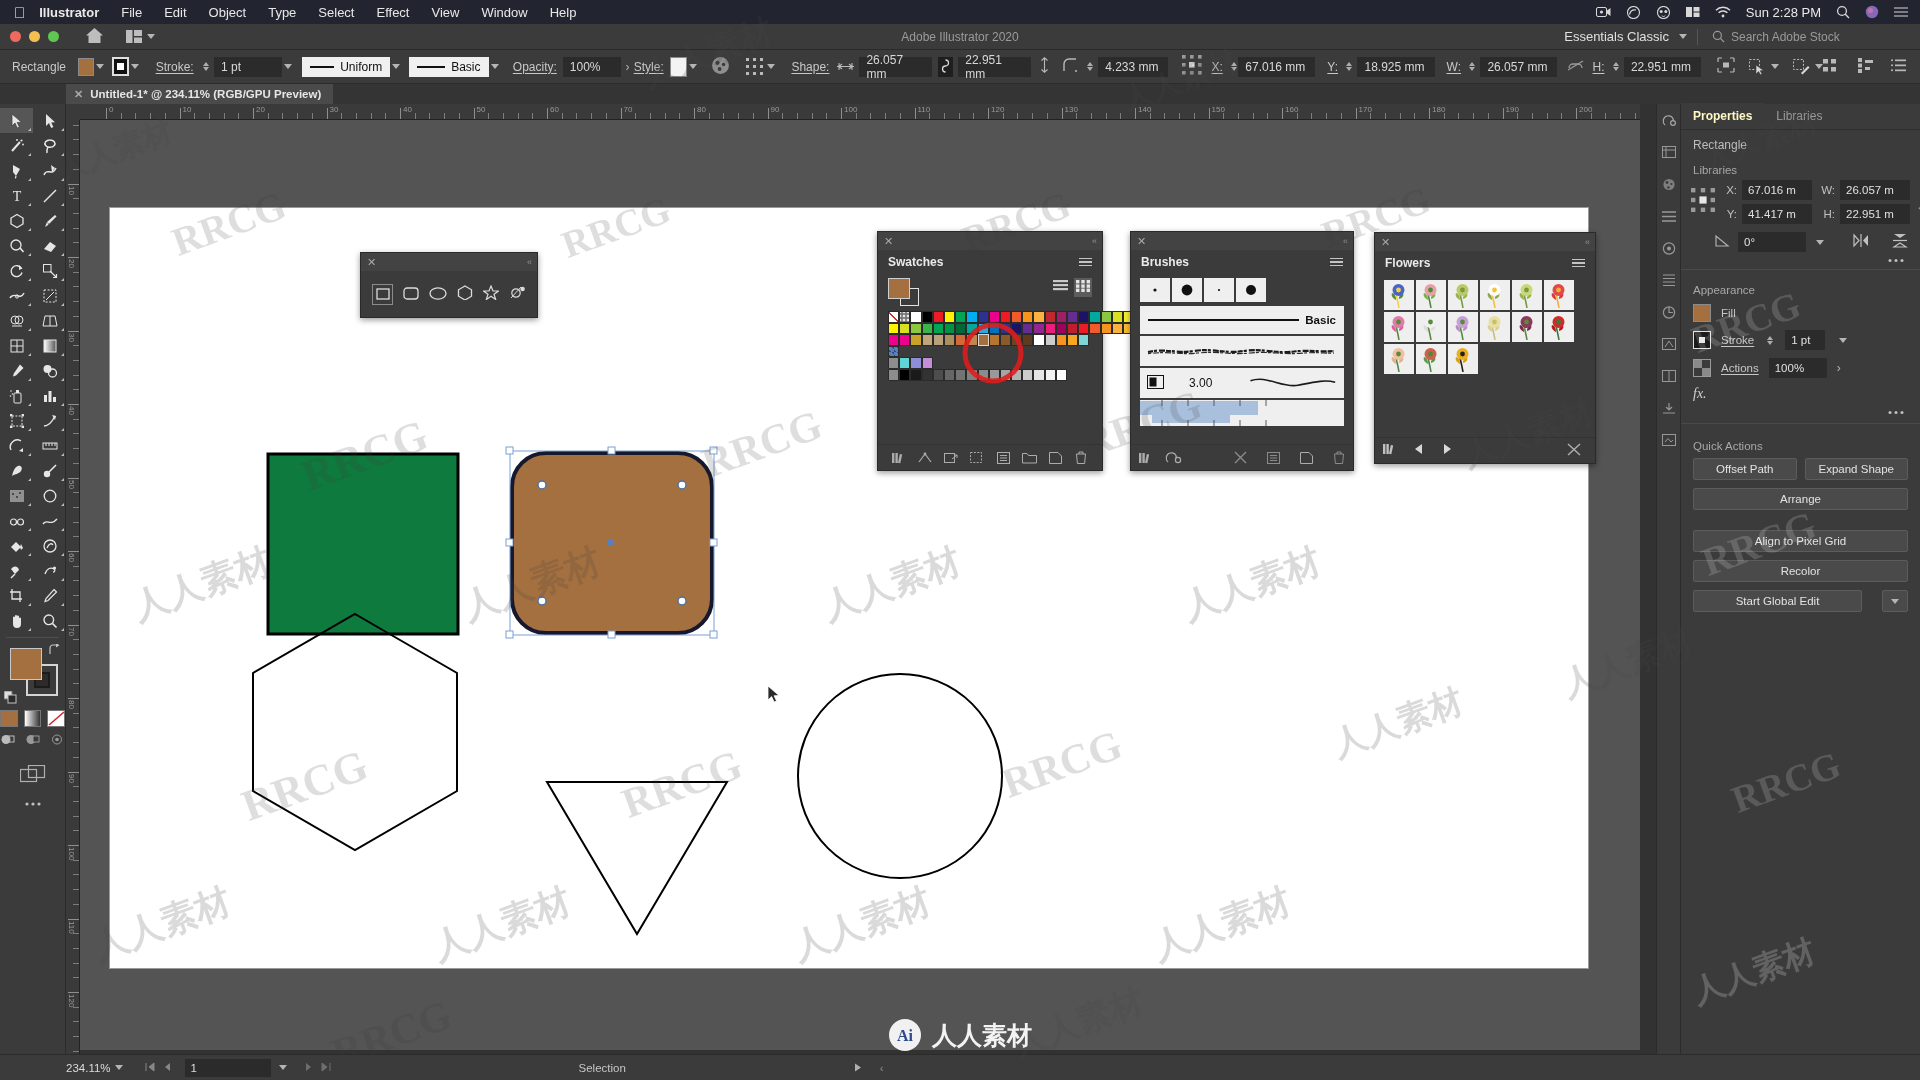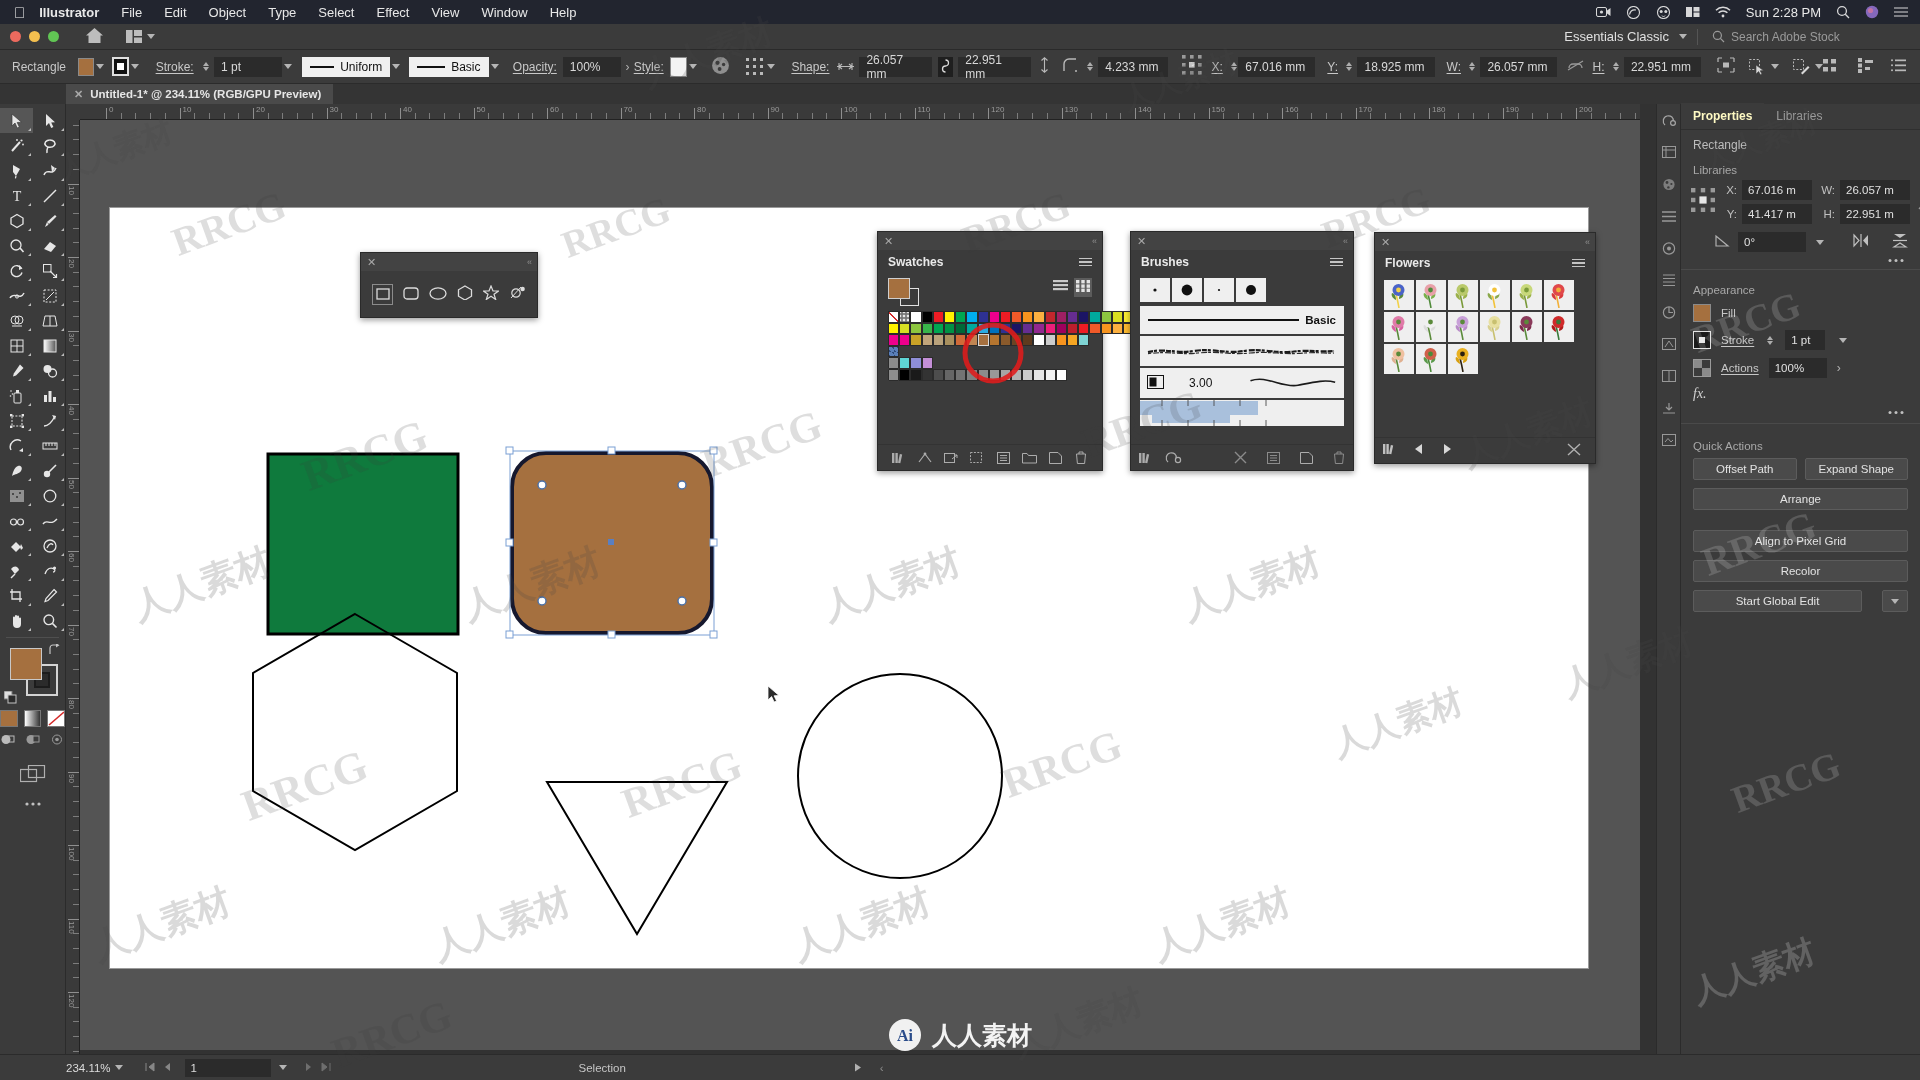--- a/index.html
+++ b/index.html
@@ -269,20 +269,21 @@
       </svg>
   </span>
   <span class="arrangeic">
     <svg width="16" height="13" viewBox="0 0 16 13">
         <rect x="0" y="0" width="6.5" height="13" fill="#bdbdbd"></rect>
         <rect x="8" y="0" width="8" height="6" fill="#bdbdbd"></rect>
         <rect x="8" y="7.5" width="8" height="5.5" fill="#bdbdbd"></rect>
       </svg>
     <span class="caret"></span>
   </span>
+  <div class="apptitle">Adobe Illustrator 2020</div>
   <div class="tbright">
     <span class="ws-label">Essentials Classic</span>
     <span class="caret"></span>
     <span class="vdiv"></span>
     <div class="searchstock">
       <svg width="13" height="13" viewBox="0 0 13 13">
           <circle cx="5.4" cy="5.4" r="4" fill="none" stroke="#9a9a9a" stroke-width="1.2"></circle>
           <path d="M8.4 8.4 L12 12" stroke="#9a9a9a" stroke-width="1.2"></path>
         </svg>
       <span>Search Adobe Stock</span>

